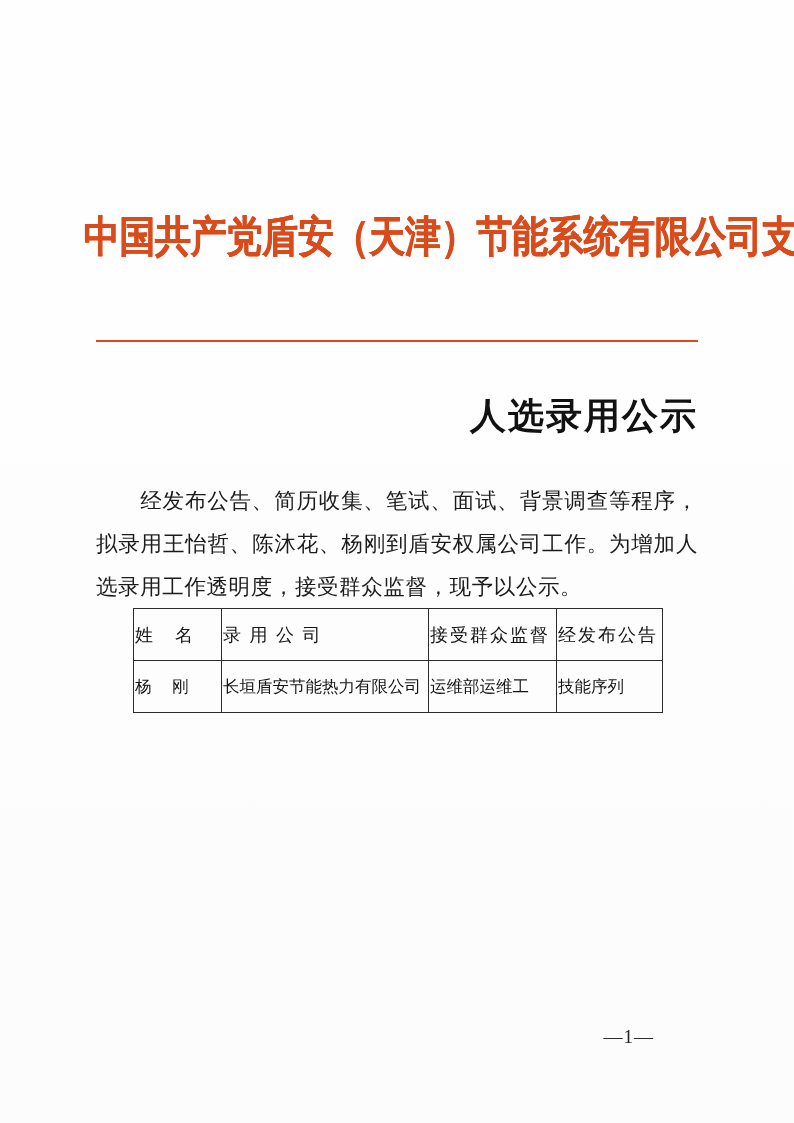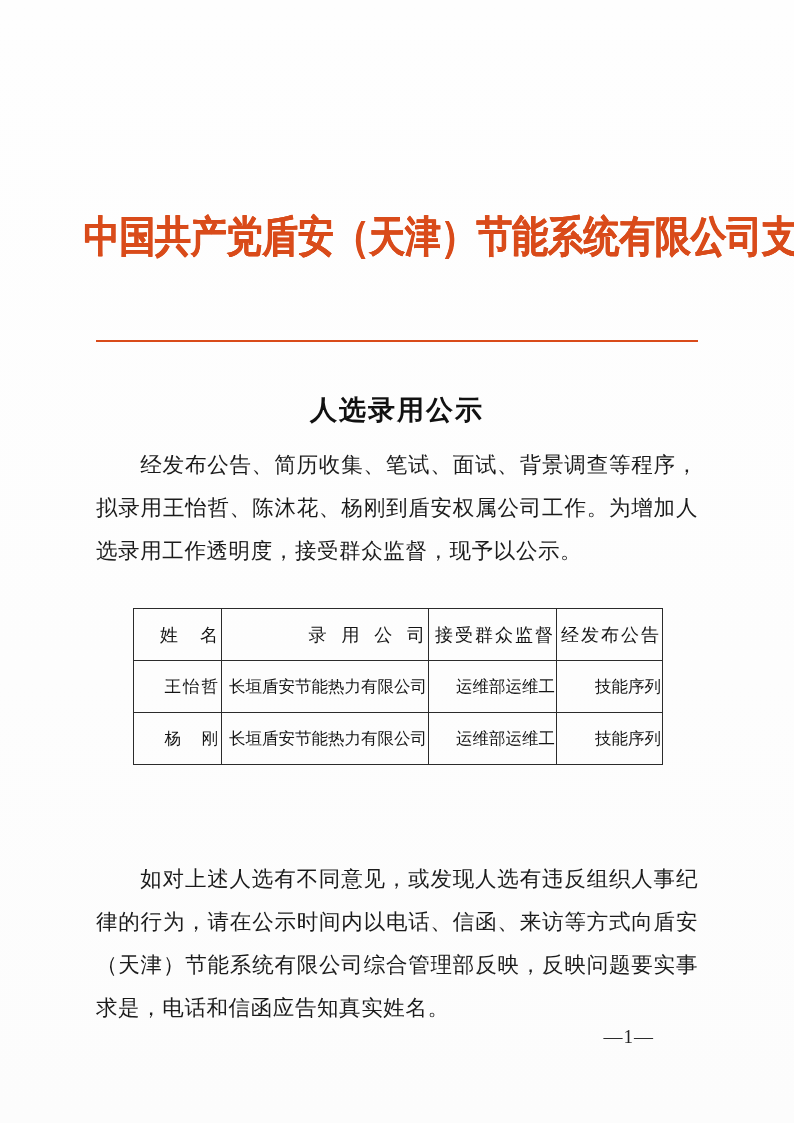--- a/index.html
+++ b/index.html
@@ -56,62 +56,62 @@
     height: 2px;
     background: #d94b1a;
   }
 
   
   .doc-title {
     position: absolute;
     top: 392px;
     left: 0;
     right: 0;
-    text-align: center;
+    text-align: right;
     font-family: "DejaVu Serif", "Liberation Serif", serif;
     font-weight: 700;
-    font-size: 27px;
+    font-size: 36px;
     letter-spacing: 2px;
     color: #111;
   }
 
   
   .para {
     position: absolute;
     left: 0;
     right: 0;
     font-size: 21.5px;
     line-height: 43px;
     text-align: justify;
     text-justify: inter-ideograph;
     letter-spacing: 0.6px;
     color: #1b1b1b;
   }
   .para .indent { display: inline-block; width: 2.05em; }
-  #para-1 { top: 444px; }
+  #para-1 { top: 480px; }
   #para-2 { top: 858px; }
 
   
   .table-wrap {
     position: absolute;
     top: 608px;
     left: 37px;
     width: 529px;
   }
   table.people {
     border-collapse: collapse;
     width: 100%;
     table-layout: fixed;
   }
   table.people th, table.people td {
     border: 1px solid #2b2b2b;
-    text-align: right;
+    text-align: left;
     font-size: 16.5px;
     color: #141414;
-    font-family: Liberation Mono, monospace;
+    font-family: Liberation Serif, serif;
   }
   table.people th {
     height: 49px;
     font-weight: normal;
     font-size: 18px;
     letter-spacing: 2px;
   }
   table.people td { height: 49px; }
   col.c-name { width: 88px; }
   col.c-company { width: 207px; }
@@ -157,35 +157,26 @@
         <thead>
           <tr>
             <th>姓　名</th>
             <th>录 用 公 司</th>
             <th>接受群众监督</th>
             <th>经发布公告</th>
           </tr>
         </thead>
         <tbody>
           <tr>
-            <td class="name-cell">王怡哲</td>
-            <td>长垣盾安节能热力有限公司</td>
-            <td>运维部运维工</td>
-            <td>技能序列</td>
-          </tr>
-          <tr>
             <td class="name-cell">杨　刚</td>
             <td>长垣盾安节能热力有限公司</td>
             <td>运维部运维工</td>
             <td>技能序列</td>
           </tr>
         </tbody>
       </table>
     </div>
 
-    <div class="para" id="para-2">
-      <span class="indent"></span><span>如对上述人选有不同意见，或发现人选有违反组织人事纪律的行为，请在公示时间内以电话、信函、来访等方式向盾安（天津）节能系统有限公司综合管理部反映，反映问题要实事求是，电话和信函应告知真实姓名。</span>
-    </div>
 
     <div class="page-number">—1—</div>
 
   </div>
 </div>
 
 </body></html>

